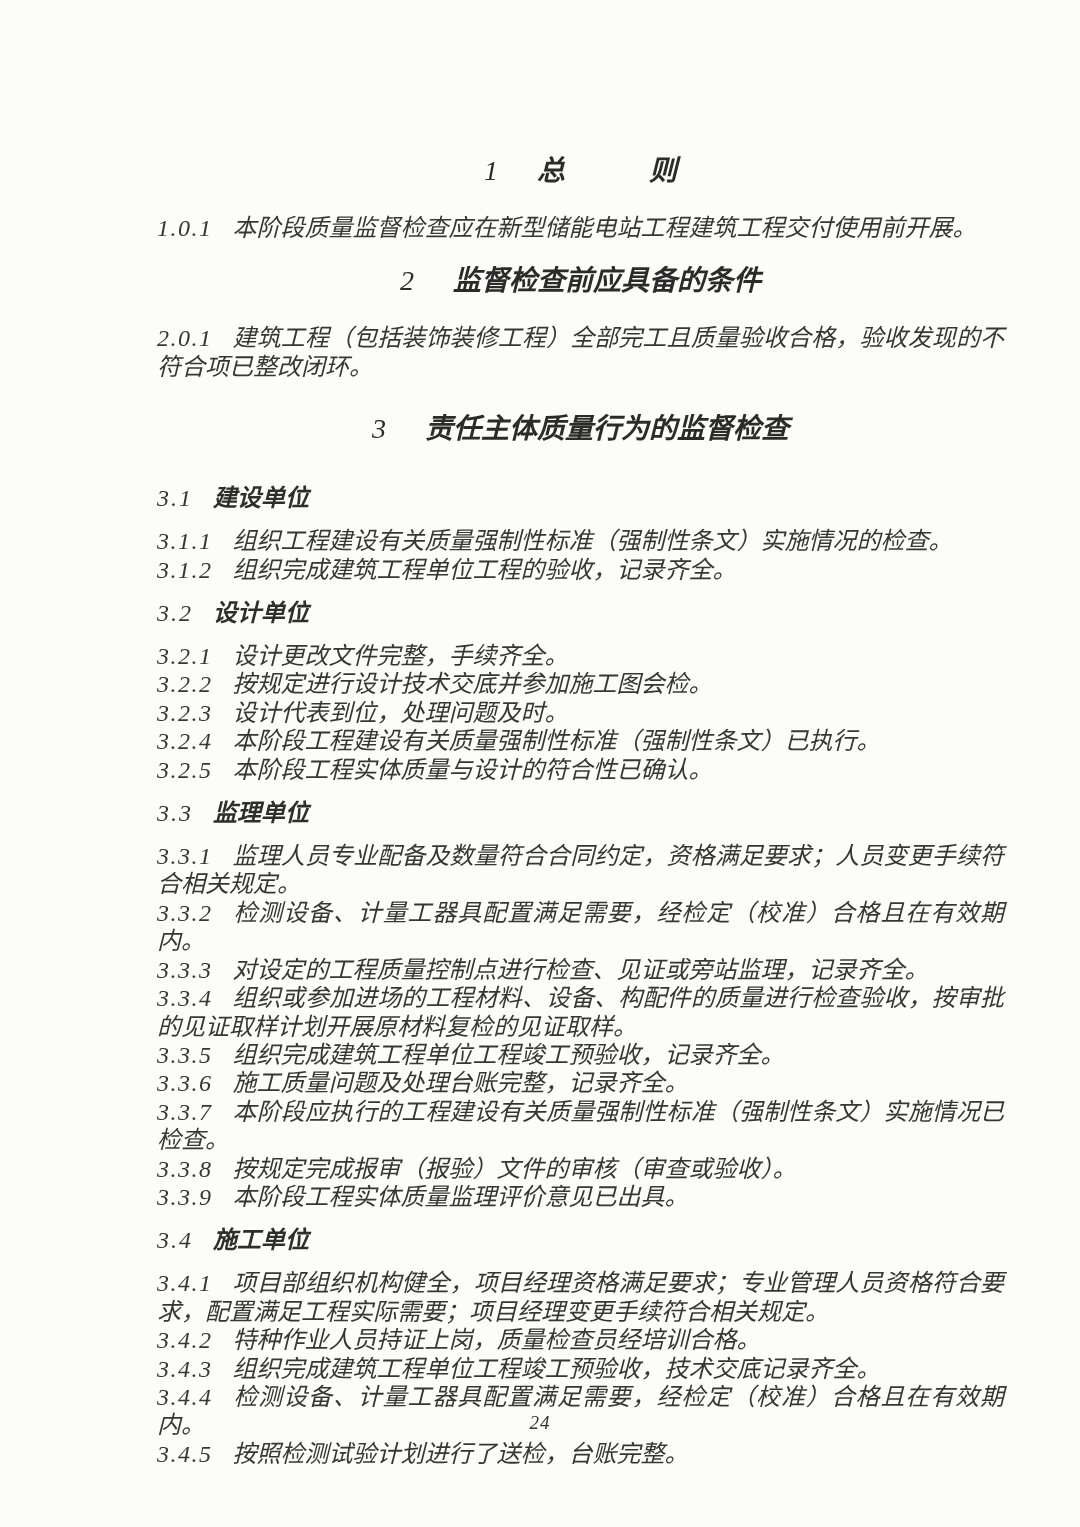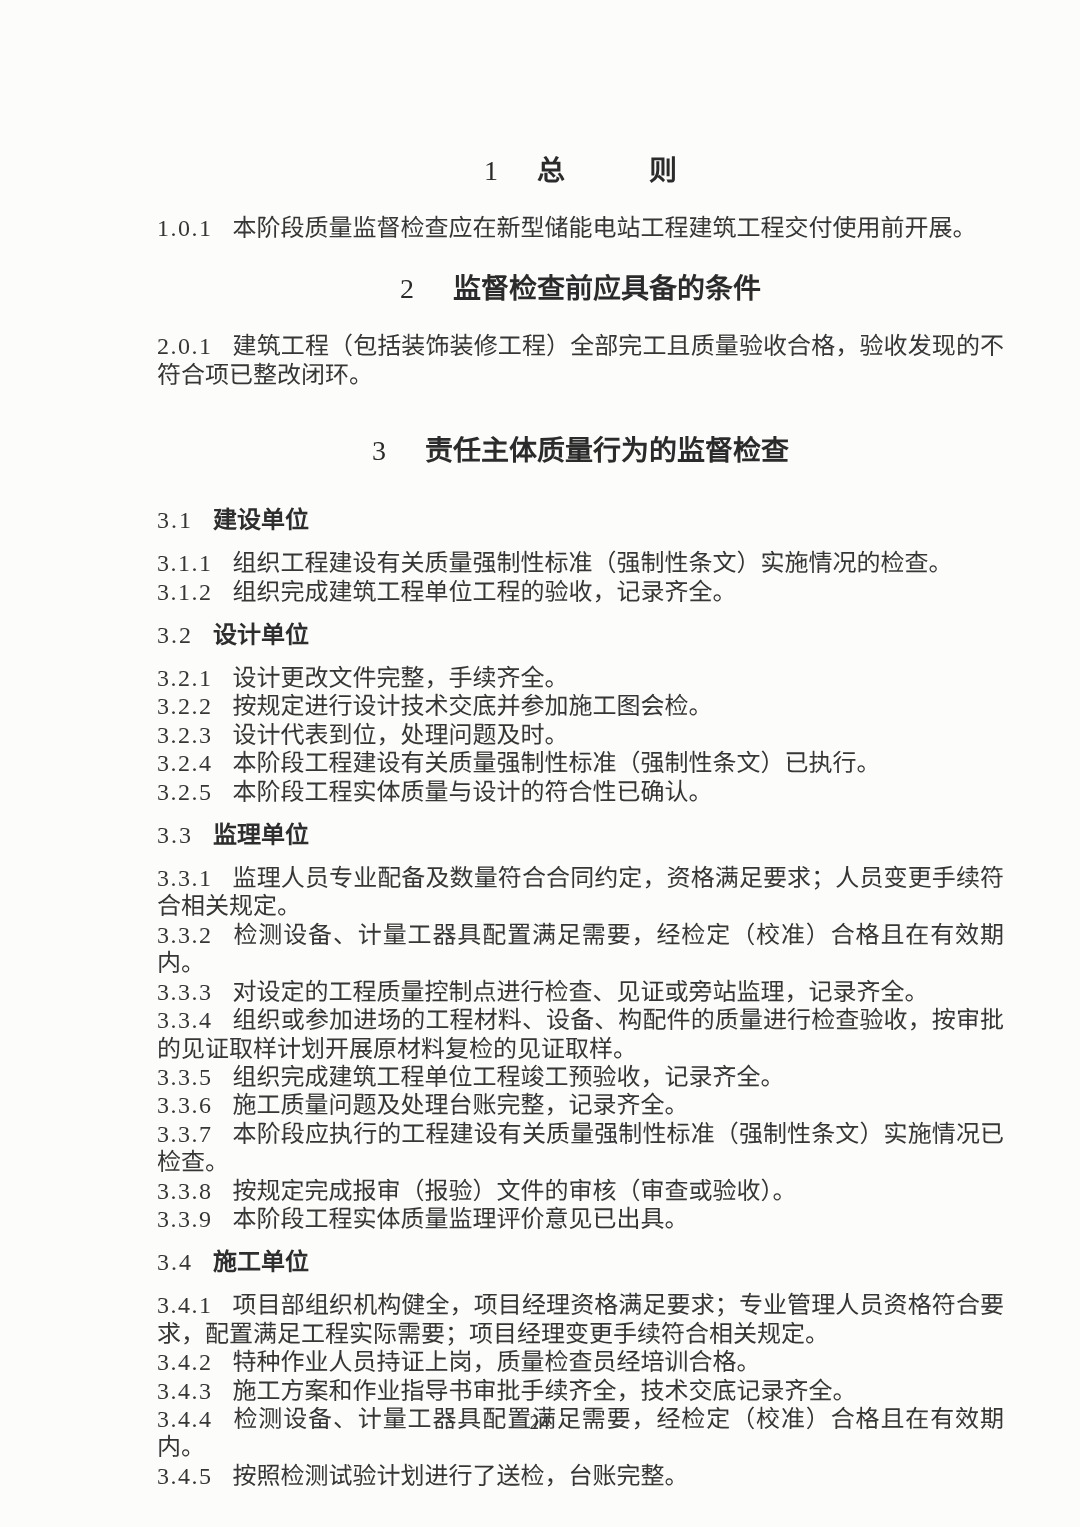--- a/index.html
+++ b/index.html
@@ -10,39 +10,40 @@
     font-family: "Liberation Serif", "DejaVu Serif", serif;
     color: #363636;
     overflow: hidden;
   }
   .page {
     position: relative;
     width: 1080px;
     height: 1527px;
     box-sizing: border-box;
     padding: 152px 76px 0 157px;
+    font-style: italic;
   }
   
   h1.chapter {
     margin: 0;
     font-size: 28px;
     line-height: 38px;
     text-align: center;
     font-weight: 700;
     color: #2b2b2b;
     font-family: "Liberation Sans", "DejaVu Sans", sans-serif;
   }
   h1.chapter .ch-num {
     font-family: "Liberation Serif", "DejaVu Serif", serif;
     font-weight: 400;
     margin-right: 30px;
     letter-spacing: 1px;
   }
-  h1.mt-ch2 { margin-top: 28px; }
-  h1.mt-ch3 { margin-top: 43px; }
+  h1.mt-ch2 { margin-top: 20px; }
+  h1.mt-ch3 { margin-top: 29px; }
   
   h2.section {
     margin: 15px 0 0 0;
     font-size: 24px;
     line-height: 28px;
     font-weight: 700;
     color: #2e2e2e;
     font-family: "Liberation Sans", "DejaVu Sans", sans-serif;
   }
   h2.section.first-after-chapter { margin-top: 36px; }
@@ -188,21 +189,21 @@
     <span class="sec-num">3.4</span><span class="sec-title">施工单位</span>
   </h2>
 
   <p class="clause after-section">
     <span class="cl-num">3.4.1</span><span class="cl-text">项目部组织机构健全，项目经理资格满足要求；专业管理人员资格符合要求，配置满足工程实际需要；项目经理变更手续符合相关规定。</span>
   </p>
   <p class="clause">
     <span class="cl-num">3.4.2</span><span class="cl-text">特种作业人员持证上岗，质量检查员经培训合格。</span>
   </p>
   <p class="clause">
-    <span class="cl-num">3.4.3</span><span class="cl-text">施工方案和作业指导书审批手续齐全，技术交底记录齐全。</span>
+    <span class="cl-num">3.4.3</span><span class="cl-text">组织完成建筑工程单位工程竣工预验收，技术交底记录齐全。</span>
   </p>
   <p class="clause">
     <span class="cl-num">3.4.4</span><span class="cl-text">检测设备、计量工器具配置满足需要，经检定（校准）合格且在有效期内。</span>
   </p>
   <p class="clause">
     <span class="cl-num">3.4.5</span><span class="cl-text">按照检测试验计划进行了送检，台账完整。</span>
   </p>
 
   <div class="page-number">24</div>
   <div class="watermark">tanguanli.org.cn</div>

